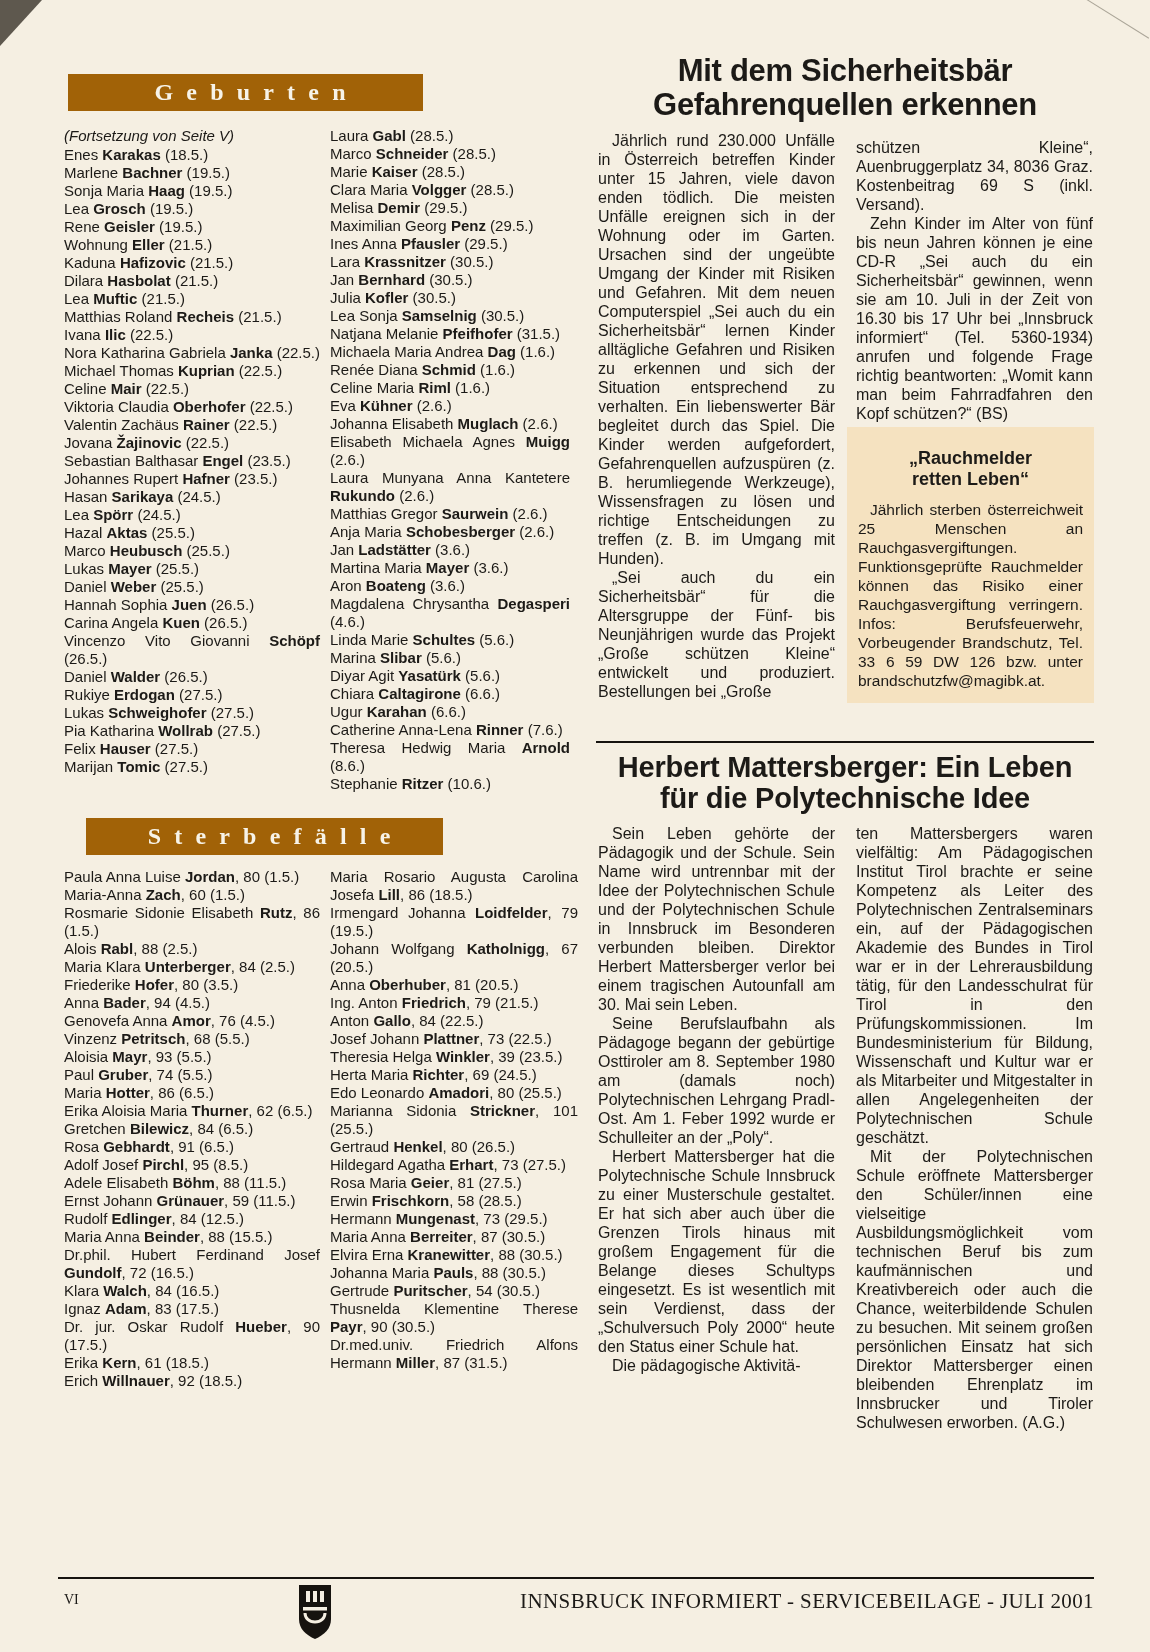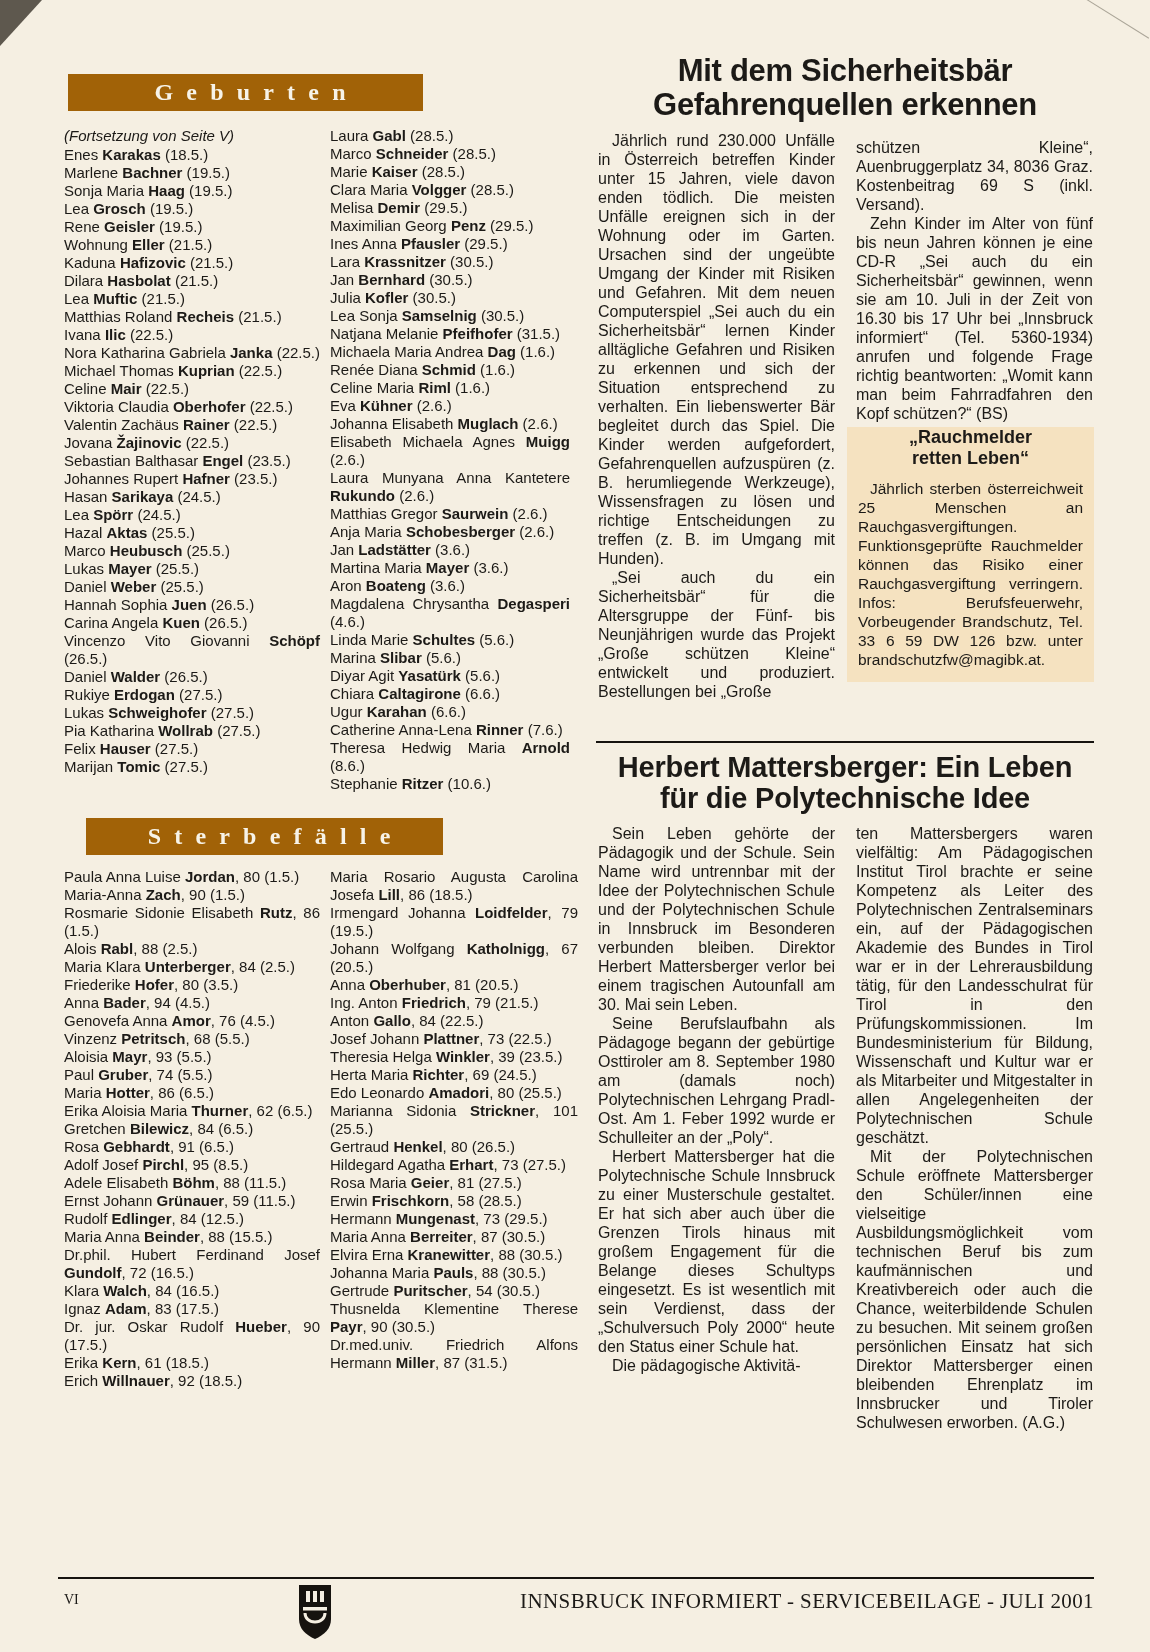--- a/index.html
+++ b/index.html
@@ -54,21 +54,21 @@
   .col.cont-first p:first-child{text-indent:0;}
   #a1-col1{left:598px;top:131px;width:237px;}
   #a1-col2{left:856px;top:131px;width:237px;margin-top:7px;}
   #a2-col1{left:598px;top:824px;width:237px;}
   #a2-col2{left:856px;top:824px;width:237px;}
 
   
   #smoke-box{
     position:absolute;left:847px;top:427px;width:247px;
     background:var(--box-bg,#f5e2c0);
-    box-sizing:border-box;padding:0 11px 13px 11px;
+    box-sizing:border-box;padding:21px 11px 13px 11px;
   }
   #smoke-box .box-title{
     text-align:center;font-weight:700;font-size:18px;line-height:21px;margin-bottom:10px;
   }
   #smoke-box .box-body{font-size:15.5px;line-height:19px;text-align:justify;text-indent:12px;}
 
   
   #footer-rule{position:absolute;left:58px;top:1577px;width:1036px;height:2px;background:#16130f;}
   #footer-page{position:absolute;left:64px;top:1592px;
     font-family:"Liberation Serif",serif;font-size:14px;}
@@ -158,21 +158,21 @@
       <div class="entry"><span>Catherine Anna-Lena </span><span class="surname">Rinner</span><span> (7.6.)</span></div>
       <div class="entry"><span>Theresa Hedwig Maria </span><span class="surname">Arnold</span><span> (8.6.)</span></div>
       <div class="entry"><span>Stephanie </span><span class="surname">Ritzer</span><span> (10.6.)</span></div>
     </div>
 
   <div class="section-bar" id="deaths-bar">
     <span class="bar-title">Sterbefälle</span>
   </div>
   <div class="name-col" id="deaths-col1">
       <div class="entry"><span>Paula Anna Luise </span><span class="surname">Jordan</span><span>, 80 (1.5.)</span></div>
-      <div class="entry"><span>Maria-Anna </span><span class="surname">Zach</span><span>, 90 (1.5.)</span></div>
+      <div class="entry"><span>Maria-Anna </span><span class="surname">Zach</span><span>, 60 (1.5.)</span></div>
       <div class="entry"><span>Rosmarie Sidonie Elisabeth </span><span class="surname">Rutz</span><span>, 86 (1.5.)</span></div>
       <div class="entry"><span>Alois </span><span class="surname">Rabl</span><span>, 88 (2.5.)</span></div>
       <div class="entry"><span>Maria Klara </span><span class="surname">Unterberger</span><span>, 84 (2.5.)</span></div>
       <div class="entry"><span>Friederike </span><span class="surname">Hofer</span><span>, 80 (3.5.)</span></div>
       <div class="entry"><span>Anna </span><span class="surname">Bader</span><span>, 94 (4.5.)</span></div>
       <div class="entry"><span>Genovefa Anna </span><span class="surname">Amor</span><span>, 76 (4.5.)</span></div>
       <div class="entry"><span>Vinzenz </span><span class="surname">Petritsch</span><span>, 68 (5.5.)</span></div>
       <div class="entry"><span>Aloisia </span><span class="surname">Mayr</span><span>, 93 (5.5.)</span></div>
       <div class="entry"><span>Paul </span><span class="surname">Gruber</span><span>, 74 (5.5.)</span></div>
       <div class="entry"><span>Maria </span><span class="surname">Hotter</span><span>, 86 (6.5.)</span></div>

